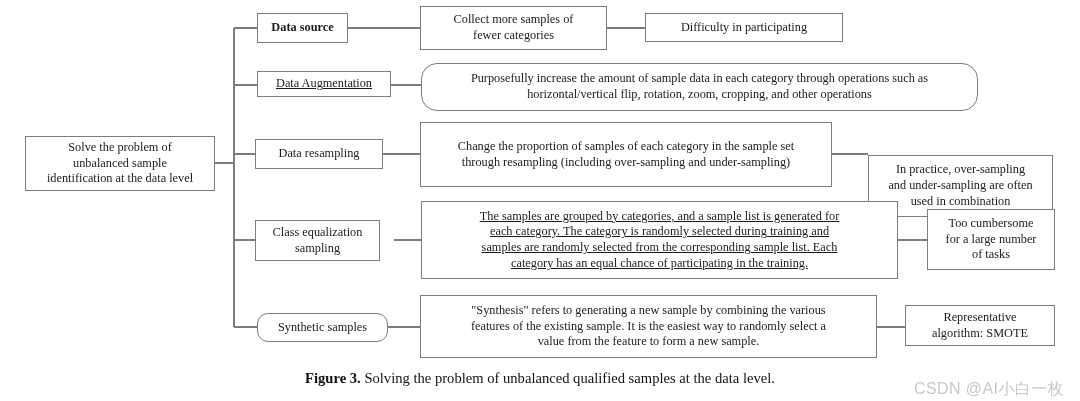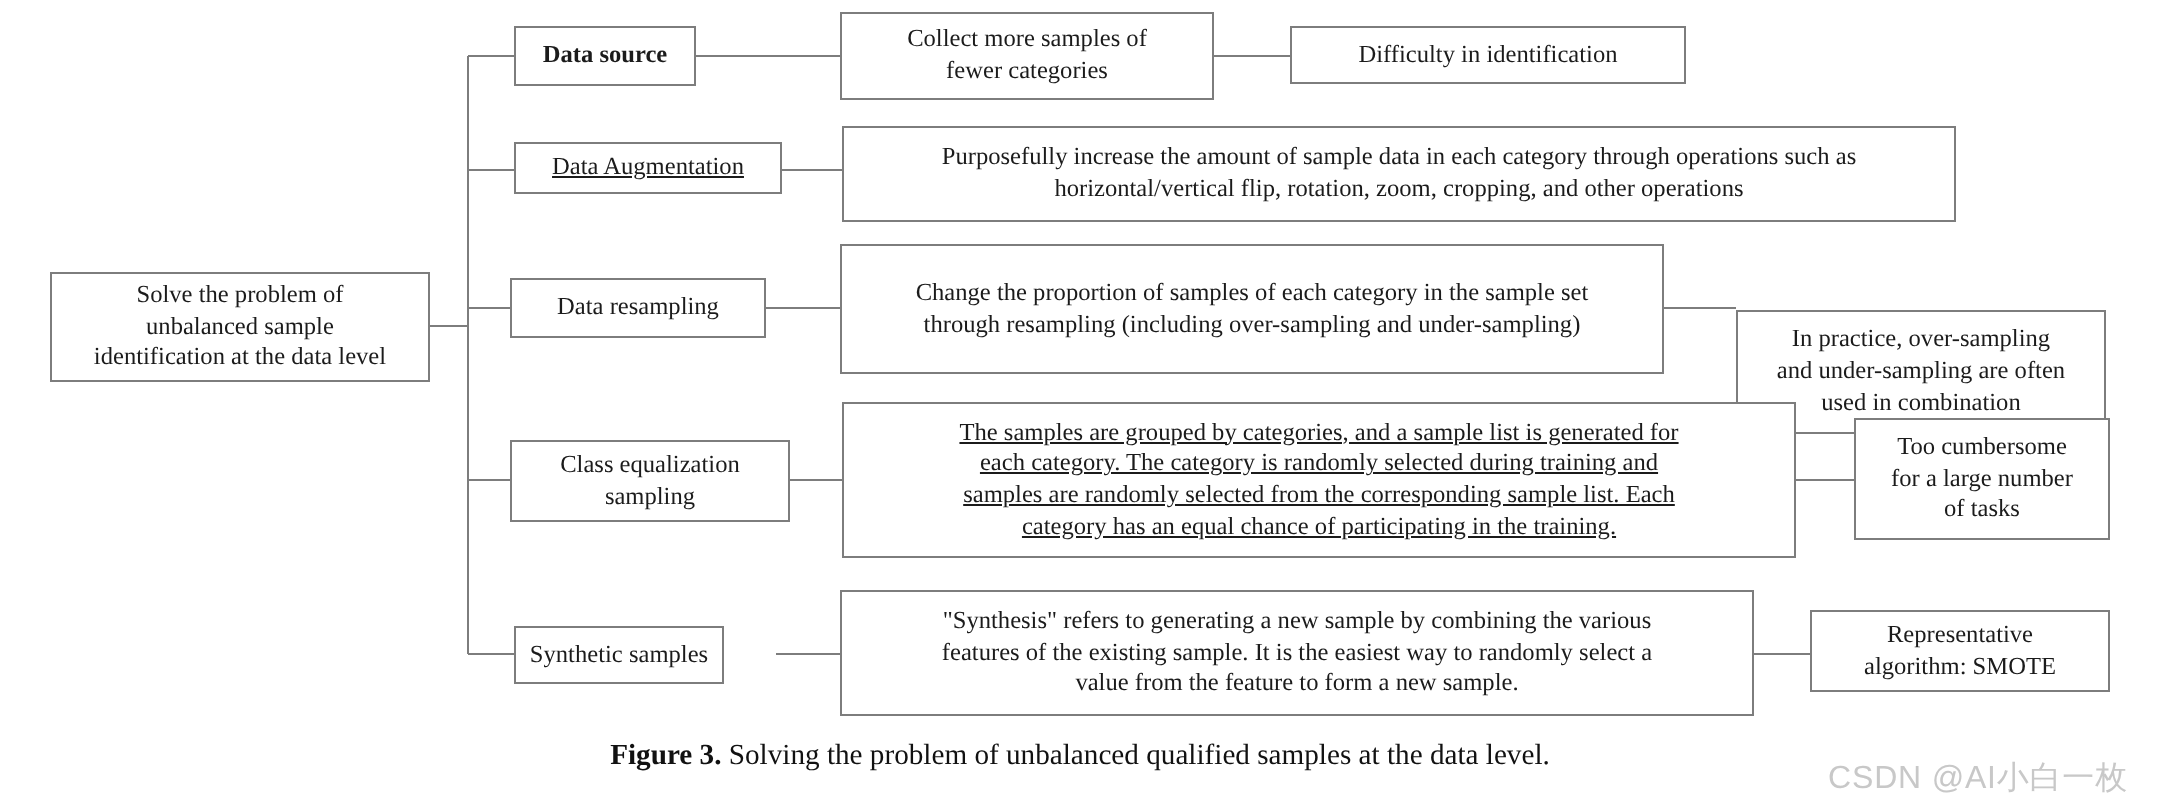--- a/index.html
+++ b/index.html
@@ -92,44 +92,44 @@
     </g>
   </svg>
 
   <div class="node s12" style="left:25px; top:136px; width:190px; height:55px;">Solve the problem of
 unbalanced sample
 identification at the data level</div>
 
   <div class="node s12" style="left:257px; top:13px; width:91px; height:30px;font-weight:bold;">Data source</div>
   <div class="node s12" style="left:420px; top:6px; width:187px; height:44px;">Collect more samples of
 fewer categories</div>
-  <div class="node s12" style="left:645px; top:13px; width:198px; height:29px;">Difficulty in identification</div>
+  <div class="node s12" style="left:645px; top:13px; width:198px; height:29px;">Difficulty in participating</div>
 
   <div class="node s12" style="left:257px; top:71px; width:134px; height:26px;text-decoration:underline;">Data Augmentation</div>
-  <div class="node s12" style="left:421px; top:63px; width:557px; height:48px;">Purposefully increase the amount of sample data in each category through operations such as
+  <div class="node s12" style="left:421px; top:63px; width:557px; height:48px;border-radius:16px;">Purposefully increase the amount of sample data in each category through operations such as
 horizontal/vertical flip, rotation, zoom, cropping, and other operations</div>
 
   <div class="node s12" style="left:255px; top:139px; width:128px; height:30px;">Data resampling</div>
   <div class="node s12" style="left:420px; top:122px; width:412px; height:65px;">Change the proportion of samples of each category in the sample set
 through resampling (including over-sampling and under-sampling)</div>
   <div class="node s12" style="left:868px; top:123px; width:185px; height:62px;margin-top:32px;">In practice, over-sampling
 and under-sampling are often
 used in combination</div>
 
-  <div class="node s12" style="left:255px; top:220px; width:140px; height:41px;">Class equalization
+  <div class="node s12" style="left:255px; top:220px; width:125px; height:41px;">Class equalization
 sampling</div>
   <div class="node s12" style="left:421px; top:201px; width:477px; height:78px;text-decoration:underline;">The samples are grouped by categories, and a sample list is generated for
 each category. The category is randomly selected during training and
 samples are randomly selected from the corresponding sample list. Each
 category has an equal chance of participating in the training.</div>
   <div class="node s12" style="left:927px; top:209px; width:128px; height:61px;">Too cumbersome
 for a large number
 of tasks</div>
 
-  <div class="node s12" style="left:257px; top:313px; width:105px; height:29px;">Synthetic samples</div>
+  <div class="node s12" style="left:257px; top:313px; width:131px; height:29px;border-radius:11px;">Synthetic samples</div>
   <div class="node s12" style="left:420px; top:295px; width:457px; height:63px;">"Synthesis" refers to generating a new sample by combining the various
 features of the existing sample. It is the easiest way to randomly select a
 value from the feature to form a new sample.</div>
   <div class="node s12" style="left:905px; top:305px; width:150px; height:41px;">Representative
 algorithm: SMOTE</div>
 
   <div class="caption">
     <span class="cap-label">Figure 3.</span><span> Solving the problem of unbalanced qualified samples at the data level.</span>
   </div>
 

